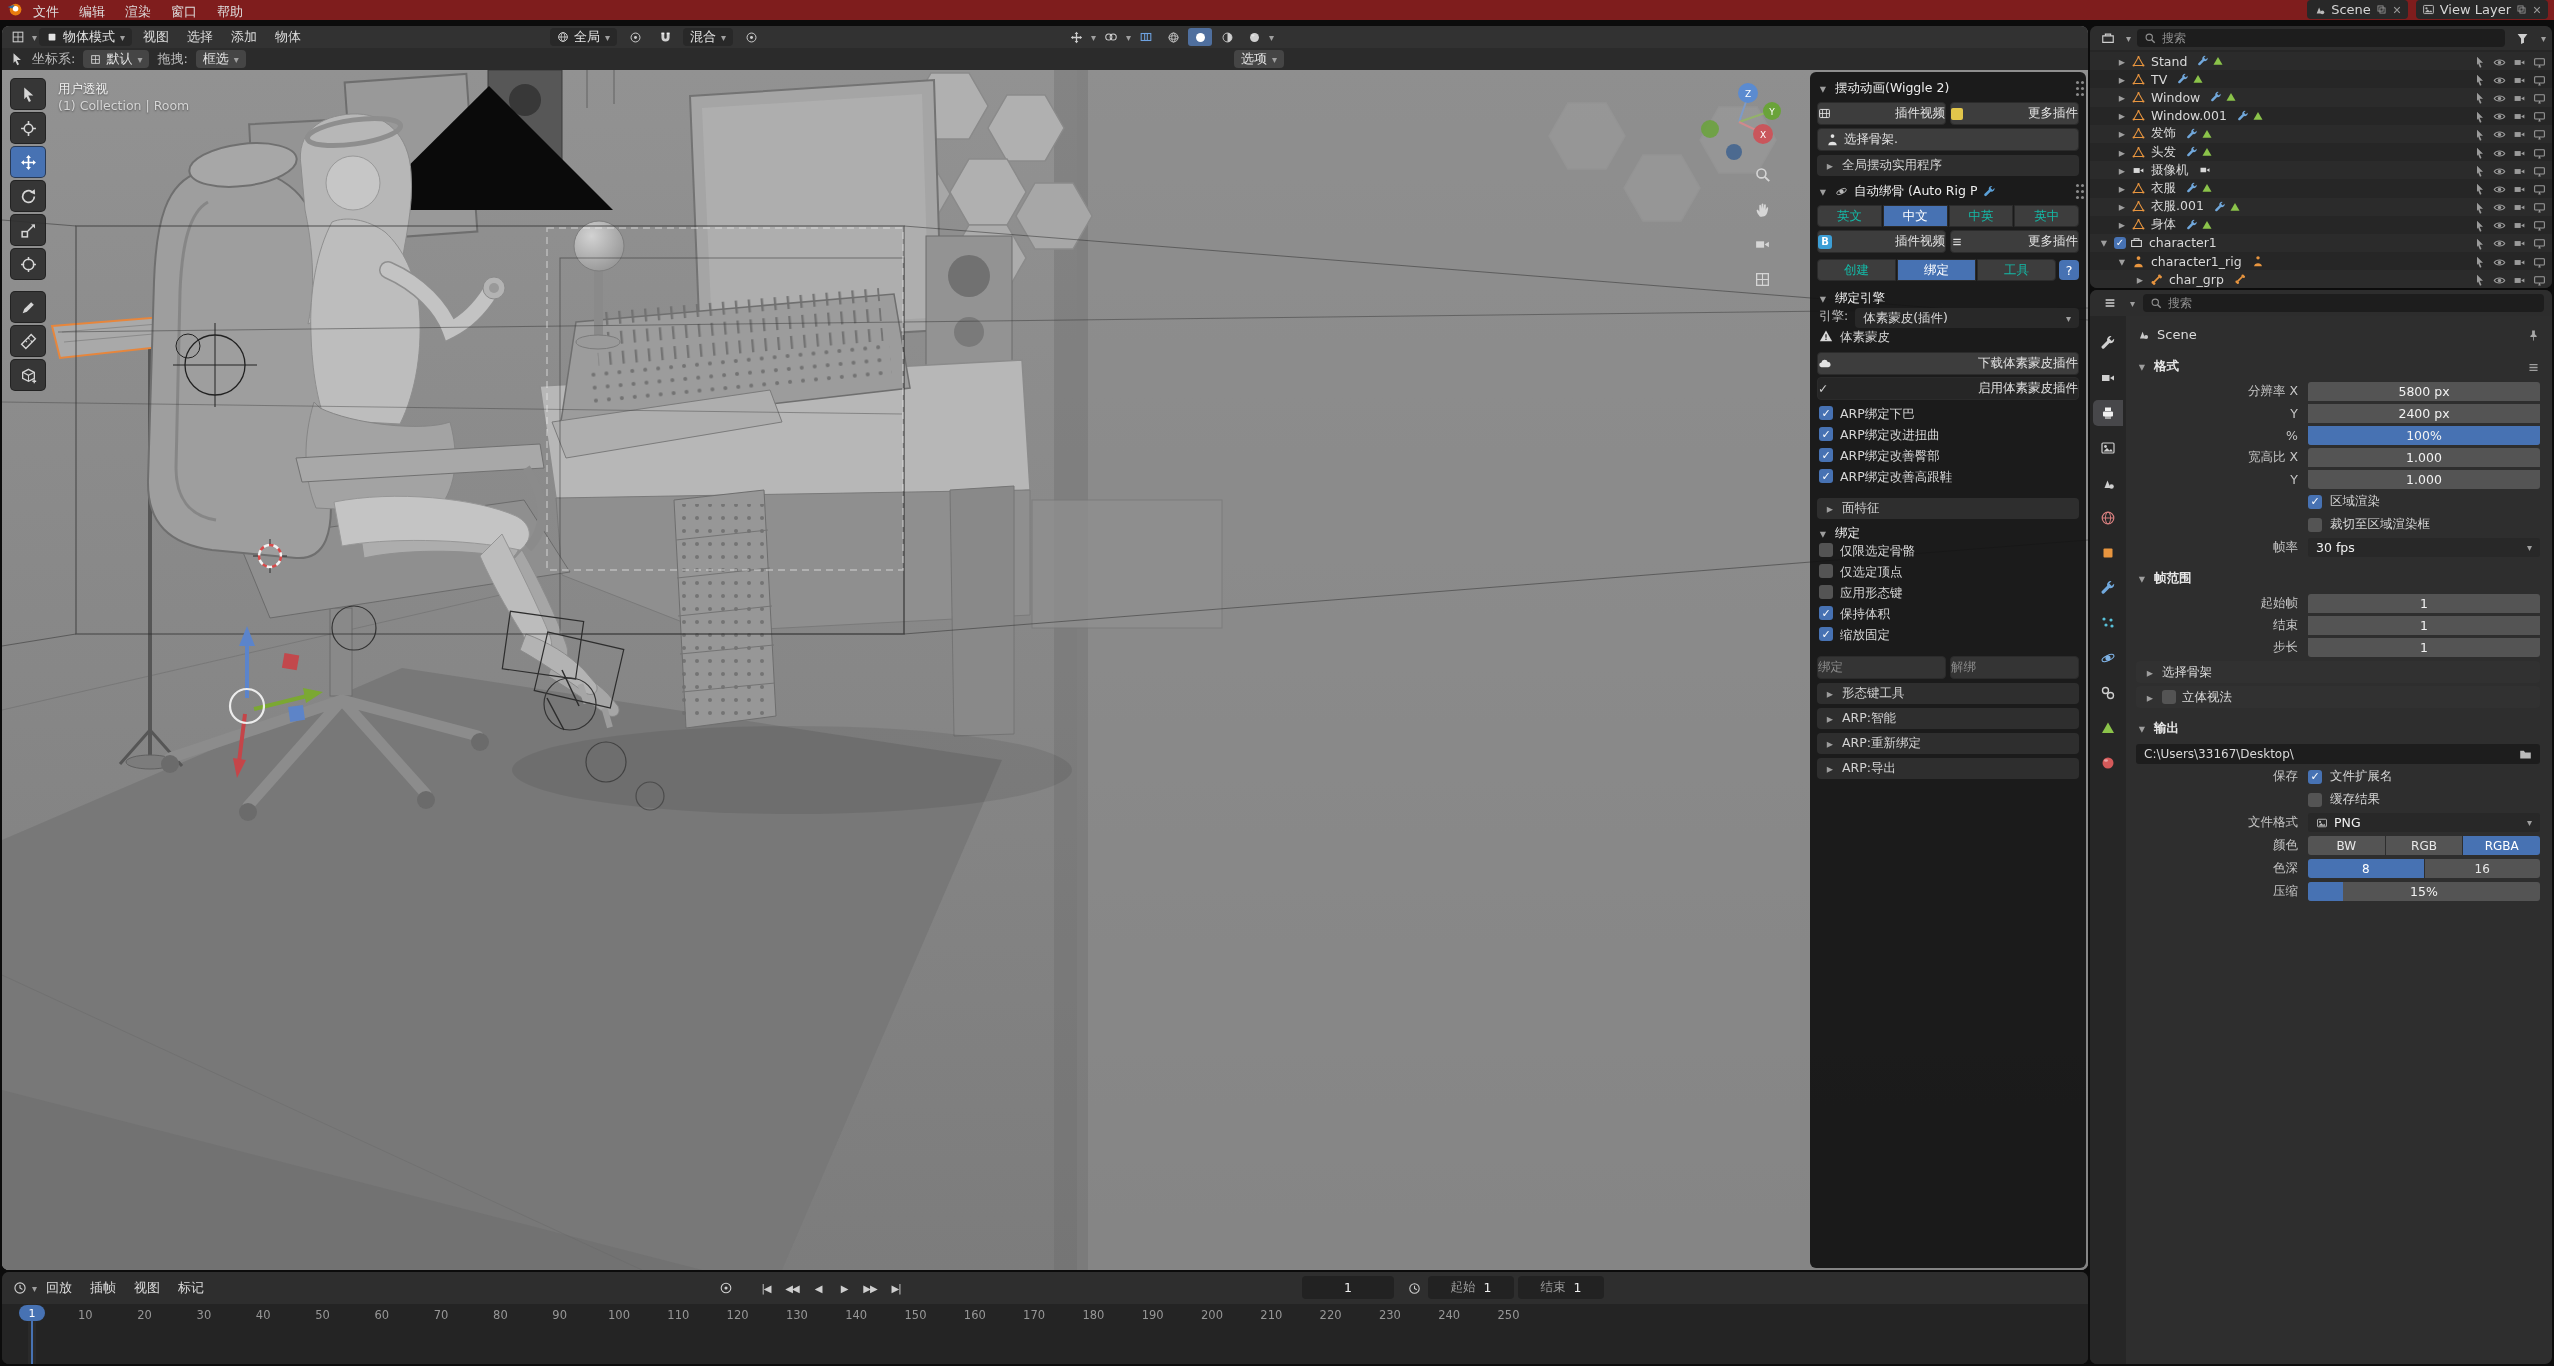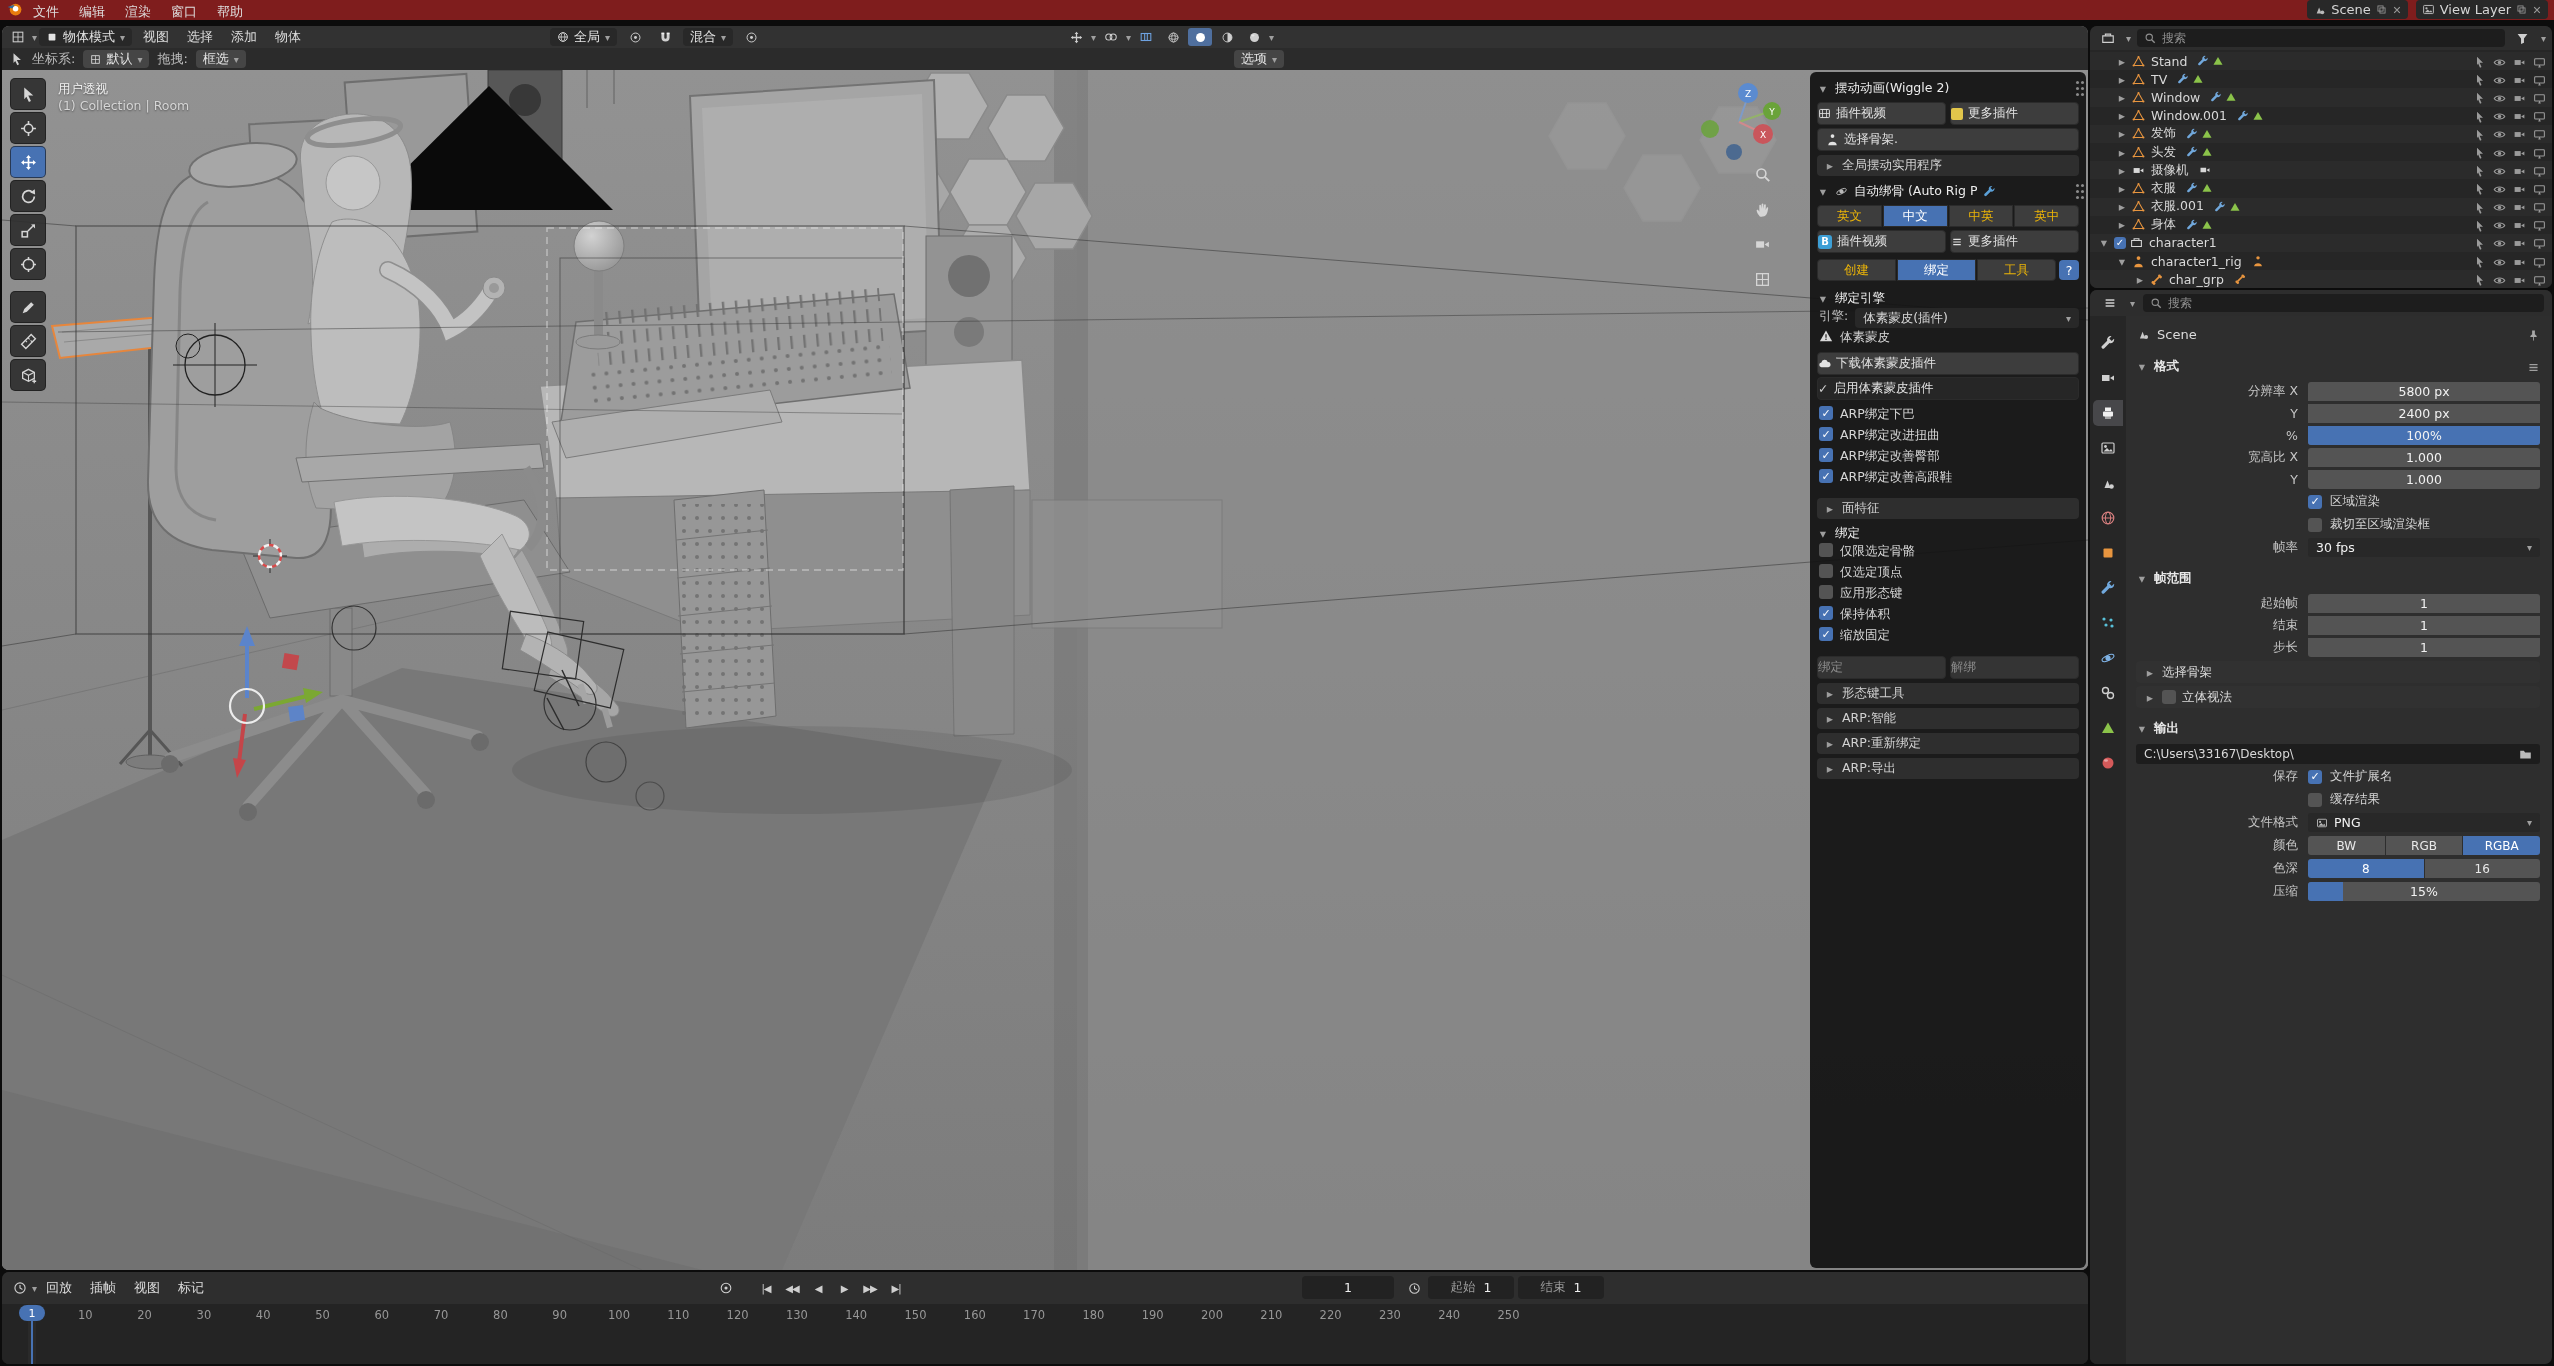--- a/index.html
+++ b/index.html
@@ -50,26 +50,26 @@
   .tool.gap{margin-top:9px}
   .navg{position:absolute;left:1694px;top:12px}
   .vctrl{position:absolute;left:1748px;top:92px;display:flex;flex-direction:column;gap:11px;color:#d6d6d6}
   .vctrl .vbtn{width:24px;height:24px;display:flex;align-items:center;justify-content:center}
 
   
   .np{position:absolute;right:2px;top:2px;bottom:2px;width:276px;background:rgba(18,18,18,.93);border-radius:6px;padding:5px 7px;box-sizing:border-box;font-size:12.5px;color:#d6d6d6;overflow:hidden;z-index:30}
   .np-h{display:flex;height:22px;align-items:center;gap:6px;color:#ededed}
   .np-h .dots{margin-left:auto}
   .np-btnrow{display:flex;gap:4px;margin:3px 0}
-  .np-btn{flex:1;height:21px;background:#3d3d3d;border:1px solid #2b2b2b;border-radius:4px;display:flex;align-items:center;justify-content:flex-start;gap:5px;color:#e2e2e2}
+  .np-btn{flex:1;height:21px;background:#3d3d3d;border:1px solid #2b2b2b;border-radius:4px;display:flex;align-items:center;justify-content:space-between;gap:5px;color:#e2e2e2}
   .np-btn.darkon{background:#262626}
   .np-btn.disabled{color:#8a8a8a;background:#343434}
   .np-sub{height:21px;background:#2e2e2e;border-radius:4px;display:flex;align-items:center;padding:0 7px;gap:6px;margin:4px 0;color:#d2d2d2}
   .np-tabs{display:flex;margin:3px 0;gap:1px}
-  .np-tab{flex:1;height:20px;background:#3d3d3d;border:1px solid #2b2b2b;display:flex;align-items:center;justify-content:center;color:#eab308}
+  .np-tab{flex:1;height:20px;background:#3d3d3d;border:1px solid #2b2b2b;display:flex;align-items:center;justify-content:center;color:#14b8a6}
   .np-tab:first-child{border-radius:4px 0 0 4px}.np-tab:last-child{border-radius:0 4px 4px 0}
   .np-tab.active{background:#4772b3;color:#fff}
   .np-row{display:flex;align-items:flex-start;gap:7px;height:21px;padding-left:2px}
   .np-dd{flex:1;height:20px;background:#282828;border-radius:4px;display:flex;align-items:center;padding:0 8px;color:#d8d8d8;gap:6px}
   .np-dd .caret{margin-left:auto}
   .cb{width:14px;height:14px;border-radius:3px;background:#545454;display:flex;align-items:center;justify-content:center;font-size:11px;color:#fff;flex:none}
   .cb.on{background:#4772b3}
   .helpb{width:20px;height:20px;border-radius:4px;background:#4772b3;color:#fff;display:flex;align-items:center;justify-content:center;margin-left:3px;flex:none}
   .sq-y{width:12px;height:12px;background:#e2c64b;border-radius:2px;flex:none}
   .sq-b{width:14px;height:14px;background:#3d9fd6;border-radius:3px;color:#fff;font-size:10px;font-weight:bold;text-align:center;line-height:14px;flex:none}

